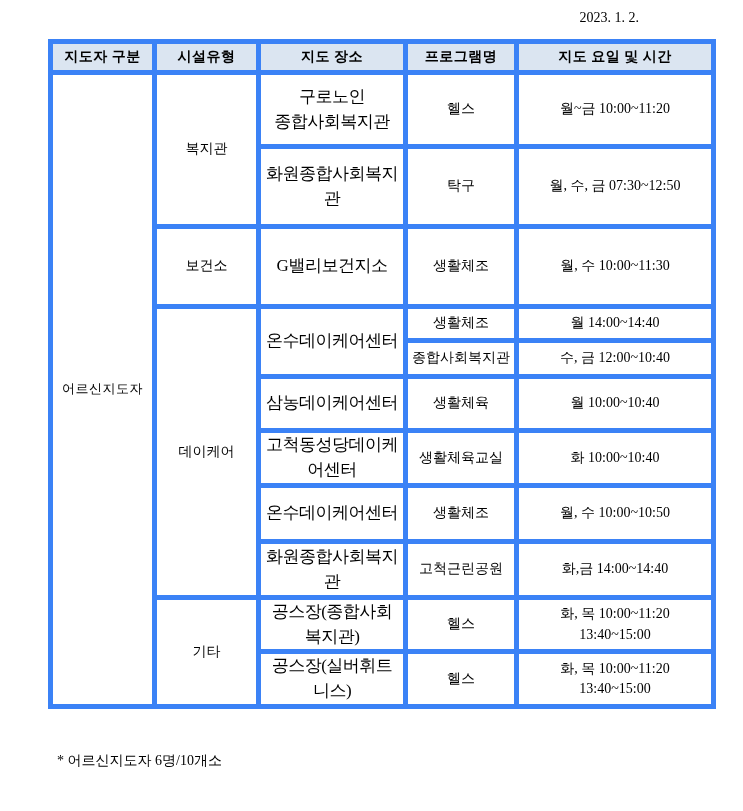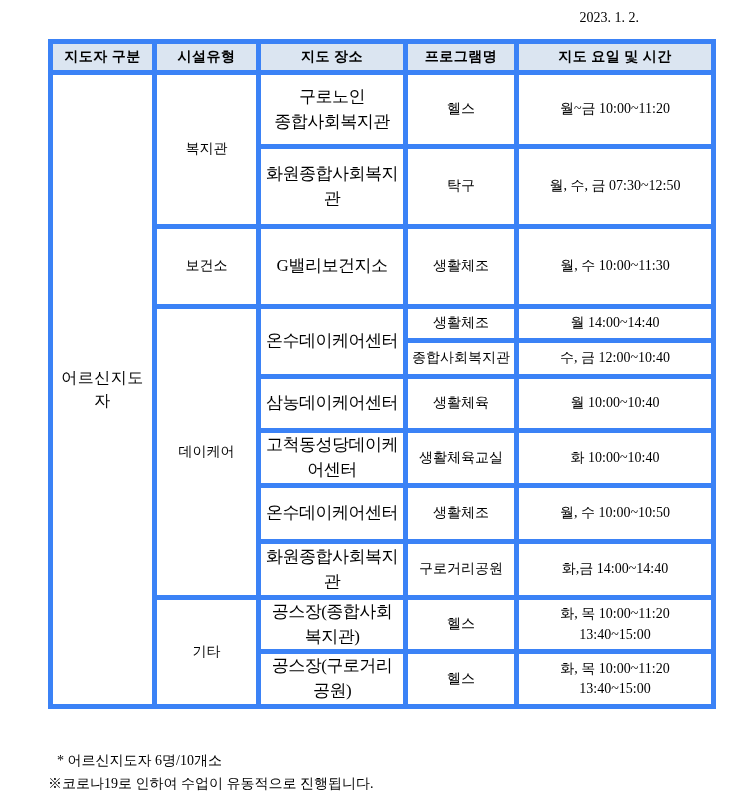--- a/index.html
+++ b/index.html
@@ -42,21 +42,21 @@
     line-height: 1.45;
     overflow: hidden;
   }
   .main-table thead th {
     background: #dbe5f1;
     font-weight: bold;
     height: 26px;
     letter-spacing: 0.5px;
   }
   .main-table td.place { font-size: 17px; letter-spacing: -0.5px; }
-  .main-table td.group-cell { font-size: 16px; letter-spacing: 0.5px; }
+  .main-table td.group-cell { font-size: 13px; letter-spacing: 0.5px; }
   .notes { margin: 7px 0 0 48px; font-size: 14px; line-height: 1.7; }
   .note-indent { padding-left: 9px; margin-top: 40px; }
 </style>
 </head>
 <body>
 
 <div class="page">
 
   <div class="doc-date">2023. 1. 2.</div>
 
@@ -117,37 +117,36 @@
         <td>생활체육교실</td>
         <td>화 10:00~10:40</td>
       </tr>
       <tr style="height:56px">
         <td class="place">온수데이케어센터</td>
         <td>생활체조</td>
         <td>월, 수 10:00~10:50</td>
       </tr>
       <tr style="height:56px">
         <td class="place">화원종합사회복지관</td>
-        <td>구로거리공원</td>
+        <td>고척근린공원</td>
         <td>화,금 14:00~14:40</td>
       </tr>
       <tr style="height:49px">
         <td rowspan="2">기타</td>
         <td class="place">공스장(종합사회복지관)</td>
         <td>헬스</td>
         <td>화, 목 10:00~11:20
 13:40~15:00</td>
       </tr>
       <tr style="height:50px">
-        <td class="place">공스장(구로거리공원)</td>
+        <td class="place">공스장(실버휘트니스)</td>
         <td>헬스</td>
         <td>화, 목 10:00~11:20
 13:40~15:00</td>
       </tr>
     </tbody>
   </table>
 
   <div class="notes">
     <div class="note-indent">* 어르신지도자 6명/10개소</div>
-    <div>※코로나19로 인하여 수업이 유동적으로 진행됩니다.</div>
   </div>
 
 </div>
 
 </body></html>

